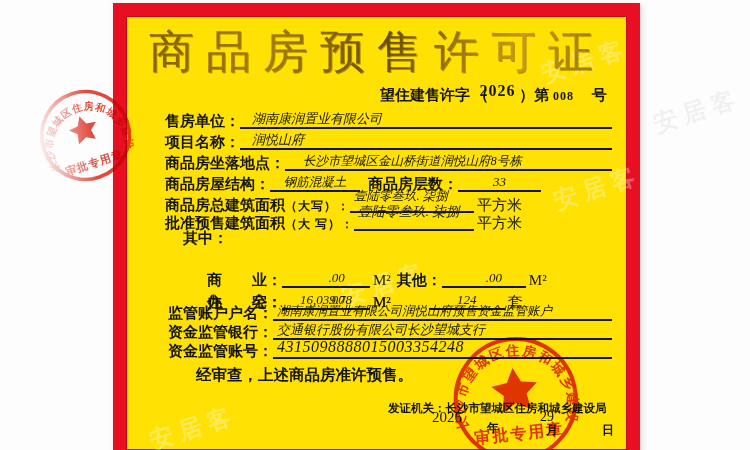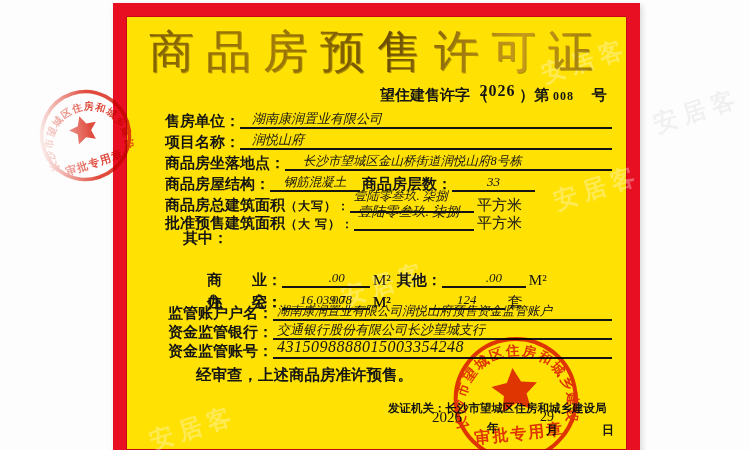--- a/index.html
+++ b/index.html
@@ -92,21 +92,21 @@
     <span class="line">
       <i class="val left" style="left:18px;font-size:12.5px;">长沙市望城区金山桥街道润悦山府8号栋</i>
     </span>
   </div>
 
   <div class="row" style="left:165px;top:173px;width:447px;">
     <span class="lbl">商品房屋结构：</span>
     <span class="line fix" style="width:90px;">
       <i class="val" style="font-size:12.5px;">钢筋混凝土</i>
     </span>
-    <span class="lbl" style="margin-left:2px;">商品房层数：</span>
+    <span class="lbl" style="margin-left:8px;">商品房层数：</span>
     <span class="line fix" style="width:83px;">
       <i class="val">33</i>
     </span>
   </div>
 
   <div class="row" style="left:165px;top:194px;width:357px;">
     <span class="lbl">商品房总建筑面积</span>
     <span class="lbl small">（大写）：</span>
     <span class="line">
       <i class="val above left" style="font-size:12.5px;">壹陆零叁玖. 柒捌</i>

